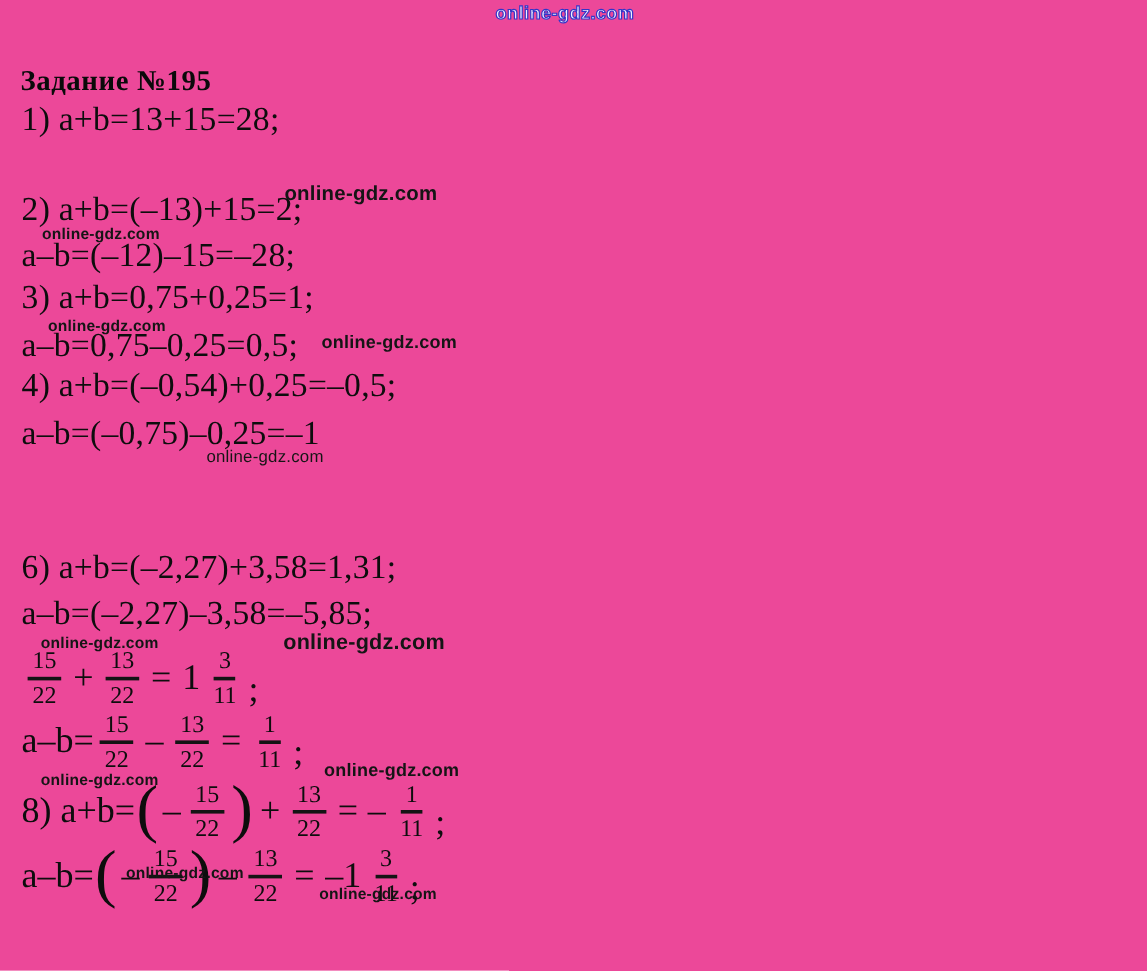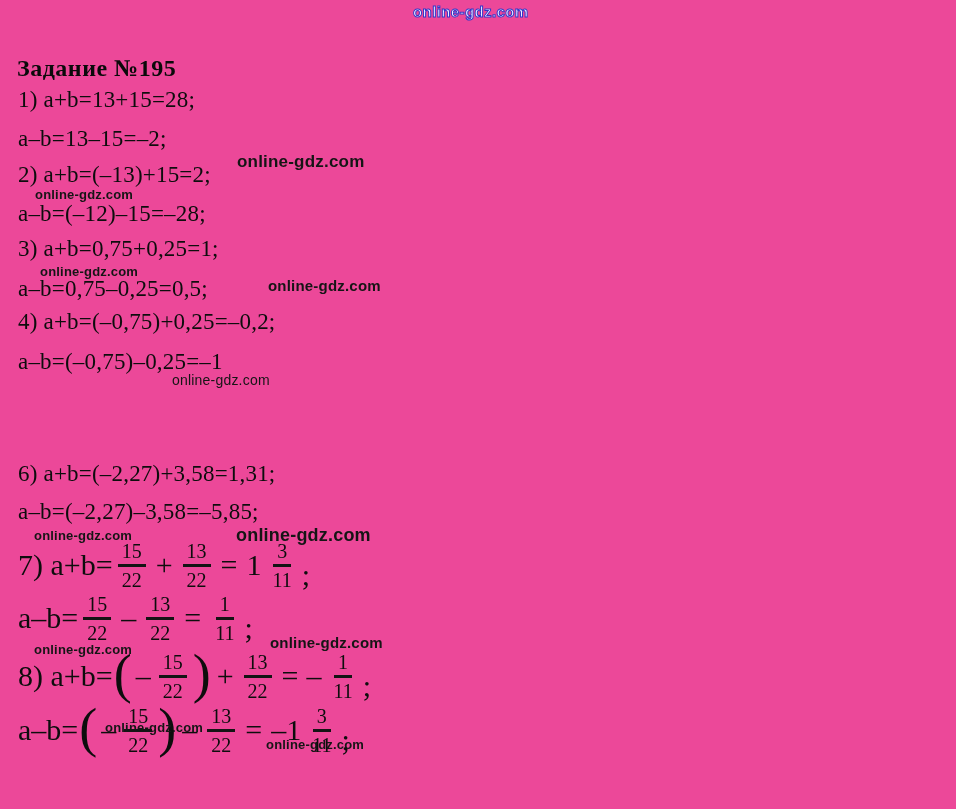--- a/index.html
+++ b/index.html
@@ -10,21 +10,21 @@
   }
   .title {
     position:absolute; left:17px; top:55px;
     font-family:"Liberation Serif", serif;
     font-weight:700; font-size:24px; color:#0a0a0a;
     letter-spacing:0.5px; white-space:pre;
   }
   .line {
     position:absolute; left:18px;
     font-family:"Liberation Serif", serif;
-    font-size:23px; line-height:36px; color:#0d0d0d;
+    font-size:28px; line-height:36px; color:#0d0d0d;
     white-space:pre; letter-spacing:0.2px;
   }
   .mline {
     position:absolute; left:18px;
     display:flex; align-items:center;
     font-family:"Liberation Serif", serif;
     font-size:30px; color:#0d0d0d; white-space:pre;
   }
   .frac {
     display:inline-flex; flex-direction:column; align-items:center;
@@ -54,32 +54,30 @@
 </head>
 <body>
 
 <div id="canvas">
 
   <div class="wm-blue">online-gdz.com</div>
 
   <div class="title">Задание №195</div>
 
   <div class="line" style="top:82px">1) a+b=13+15=28;</div>
-  <div class="line" style="top:121px">a–b=13–15=–2;</div>
   <div class="line" style="top:157px">2) a+b=(–13)+15=2;</div>
   <div class="line" style="top:196px">a–b=(–12)–15=–28;</div>
   <div class="line" style="top:231px">3) a+b=0,75+0,25=1;</div>
   <div class="line" style="top:271px">a–b=0,75–0,25=0,5;</div>
-  <div class="line" style="top:304px">4) a+b=(–0,75)+0,25=–0,2;</div>
+  <div class="line" style="top:304px">4) a+b=(–0,54)+0,25=–0,5;</div>
   <div class="line" style="top:344px">a–b=(–0,75)–0,25=–1</div>
   <div class="line" style="top:456px">6) a+b=(–2,27)+3,58=1,31;</div>
   <div class="line" style="top:494px">a–b=(–2,27)–3,58=–5,85;</div>
 
   <div class="mline" style="top:536px; min-height:58px">
-    <span>7) a+b=</span>
     <span class="frac"><span class="num">15</span><span class="den">22</span></span>
     <span class="op">+</span>
     <span class="frac"><span class="num">13</span><span class="den">22</span></span>
     <span class="op">=</span>
     <span class="whole">1</span>
     <span class="frac"><span class="num">3</span><span class="den">11</span></span>
     <span class="low">;</span>
   </div>
 
   <div class="mline" style="top:592px; min-height:52px">

